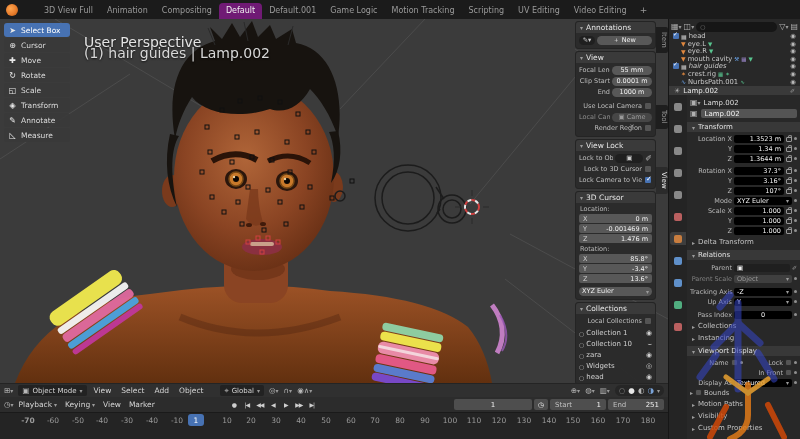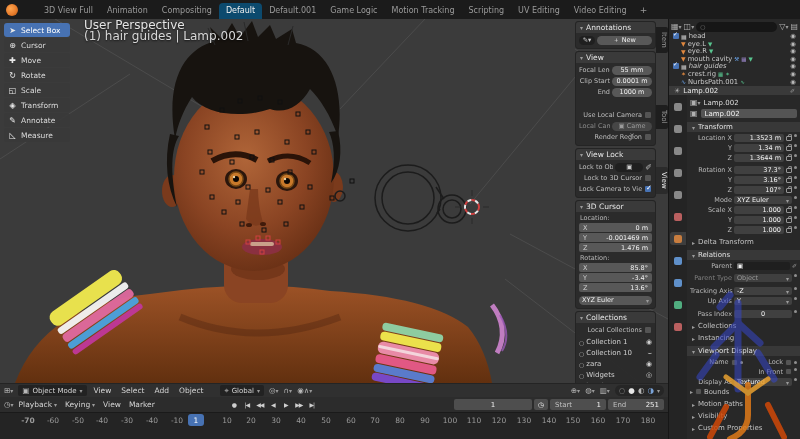--- a/index.html
+++ b/index.html
@@ -4,28 +4,28 @@
 <style>
 *{box-sizing:border-box;margin:0;padding:0}
 html,body{background:#111}
 .screen{position:relative;width:800px;height:439px;background:#2a2a2a;font-family:"DejaVu Sans",sans-serif;overflow:hidden;color:#c8c8c8}
 
 .topbar{position:absolute;left:0;top:0;width:800px;height:19px;background:#1b1b1b;display:flex;align-items:center;padding:0 6px;z-index:30}
 .logo{width:12px;height:12px;border-radius:50%;background:radial-gradient(circle at 38% 38%,#ffa54f,#e87d2c 55%,#a85212);margin-right:5px;flex:none}
 .tmenu{font-size:8.5px;color:#cfcfcf;padding:0 5px;flex:none}
 .wtabs{display:flex;margin-left:14px;height:19px;align-items:flex-end;flex:none}
 .wtab{font-size:8px;color:#9a9a9a;padding:3px 7px 4px;border-radius:4px 4px 0 0;white-space:nowrap}
-.wtab.active{background:#0c4a6e;color:#f0f0f0}
+.wtab.active{background:#701a75;color:#f0f0f0}
 .addtab{font-size:9px;color:#9a9a9a;padding:0 6px}
 .ic{font-size:8px;color:#b0b0b0}
 .caret{font-size:6px;color:#9a9a9a}
 
 .viewport{position:absolute;left:0;top:19px;width:668px;height:364px;background:#3b3b3b;overflow:hidden}
 svg.scene{position:absolute;left:0;top:0}
-.vlabel{position:absolute;left:84px;top:1px;font-size:12px;color:#e4e4e4;line-height:11px;text-shadow:0 1px 2px rgba(0,0,0,.7);z-index:5}
+.vlabel{position:absolute;left:84px;top:18px;font-size:14px;color:#e4e4e4;line-height:11px;text-shadow:0 1px 2px rgba(0,0,0,.7);z-index:5}
 .vlabel .l2{color:#d8d8d8}
 
 .toolbar{position:absolute;left:4px;top:4px;display:flex;flex-direction:column;gap:1px;width:66px;z-index:6}
 .tool{height:14px;background:rgba(58,58,58,.92);border-radius:3px;display:flex;align-items:center;gap:4px;padding:0 4px;font-size:7.5px;color:#dcdcdc;white-space:nowrap}
 .tool.active{background:#4772b3;color:#fff}
 .tool .tic{font-size:8px;width:9px;text-align:center;color:#e8e8e8}
 
 .npanel{position:absolute;right:12px;top:2px;width:81px;display:flex;flex-direction:column;gap:2px;font-size:7.5px;z-index:7}
 .np{background:rgba(43,43,43,.96);border-radius:3px;padding:1px 3px 3px;border:1px solid #242424}
 .nph{display:flex;align-items:center;gap:3px;background:#3a3a3a;margin:-1px -3px 2px;border-radius:3px 3px 0 0;height:11px;padding:0 4px;color:#e6e6e6;font-size:7.5px}
@@ -75,24 +75,24 @@
 .ocb{width:6px;height:6px;background:#4772b3;border-radius:1px;position:relative;flex:none}
 .ocb::after{content:"✓";position:absolute;left:0;top:-3px;font-size:6px;color:#fff}
 .oactive{display:flex;align-items:center;gap:3px;height:10px;background:#3a3a3a;margin:1px -2px 0;padding:0 5px;font-size:7px;color:#e8e8e8}
 
 .props{display:flex;height:344px}
 .ptabs{width:18px;background:#242424;display:flex;flex-direction:column;align-items:center;padding-top:5px;gap:9px}
 .ptabw{width:16px;height:13px;display:flex;align-items:center;justify-content:center;border-radius:3px 0 0 3px}
 .ptabw.active{background:#3d3d3d}
 .pdot{width:8px;height:8px;border-radius:2px;opacity:.85}
 .pcontent{flex:1;padding:2px 3px;font-size:6.8px;display:flex;flex-direction:column;overflow:hidden}
-.prow{display:flex;align-items:flex-start;height:9px;gap:2px;margin-top:1px}
+.prow{display:flex;align-items:center;height:9px;gap:2px;margin-top:1px}
 .plab{width:42px;text-align:right;color:#b8b8b8;white-space:nowrap;flex:none;font-size:6.5px}
 .plab.dim{color:#808080}
-.pfld{flex:1;background:#404040;border-radius:2px;height:8px;display:flex;align-items:center;padding:0 3px;color:#f2f2f2;font-size:6.5px}
+.pfld{flex:1;background:#000000;border-radius:2px;height:8px;display:flex;align-items:center;padding:0 3px;color:#f2f2f2;font-size:6.5px}
 .pfld .v{margin-left:auto}.pfld.sel .caret{margin-left:auto}
 .pfld.gray{background:#3f3f3f;color:#9a9a9a}
 .pfld.dark{background:#1f1f1f}
 .phead{display:flex;gap:3px;height:10px;align-items:center;background:#383838;margin:3px -3px 1px;padding:0 5px;color:#e0e0e0;font-size:7px}
 .pcoll{display:flex;gap:3px;height:10px;align-items:center;color:#c2c2c2;margin-top:2px;font-size:7px;padding-left:2px}
 .lk{width:6px;height:5px;border:1px solid #969696;border-radius:1px;position:relative;flex:none;margin-top:2px}
 .lk::before{content:"";position:absolute;top:-3px;left:1px;width:2px;height:2px;border:1px solid #969696;border-bottom:none;border-radius:2px 2px 0 0}
 .dot{width:3px;height:3px;background:#8f8f8f;border-radius:50%;flex:none}
 .bcrow{display:flex;align-items:center;gap:3px;height:11px;font-size:7px;color:#dedede}
 .namef{flex:1;background:#545454;border-radius:2px;height:9px;display:flex;align-items:center;padding:0 4px;color:#f2f2f2}
@@ -334,21 +334,21 @@
             <span class="nfld">55 mm</span>
           </div>
         <div class="nrow">
             <span class="nlab">Clip Start</span>
             <span class="nfld">0.0001 m</span>
           </div>
         <div class="nrow">
             <span class="nlab">End</span>
             <span class="nfld">1000 m</span>
           </div>
-        <div class="nrow" style="margin-top:13px">
+        <div class="nrow" style="margin-top:4px">
             <span class="nlab">Use Local Camera</span>
             <span class="cb"></span>
           </div>
         <div class="nrow">
             <span class="nlab dim">Local Camera</span>
             <span class="nfld gray">▣ <span>Came</span> ×</span>
           </div>
         <div class="nrow">
             <span class="nlab">Render Region</span>
             <span class="cb"></span>
@@ -810,21 +810,21 @@
         <div class="phead">
             <span class="caret">▾</span>
             <span>Relations</span>
           </div>
         <div class="prow" style="height:11px">
             <span class="plab">Parent</span>
             <span class="pfld dark">▣</span>
             <span class="caret">✐</span>
           </div>
         <div class="prow">
-            <span class="plab dim">Parent Type</span>
+            <span class="plab dim">Parent Scale</span>
             <span class="pfld sel gray">
               <span>Object</span>
               <span class="caret">▾</span>
             </span>
             <span class="dot"></span>
           </div>
         <div style="height:3px"></div>
         <div class="prow">
             <span class="plab">Tracking Axis</span>
             <span class="pfld sel">

